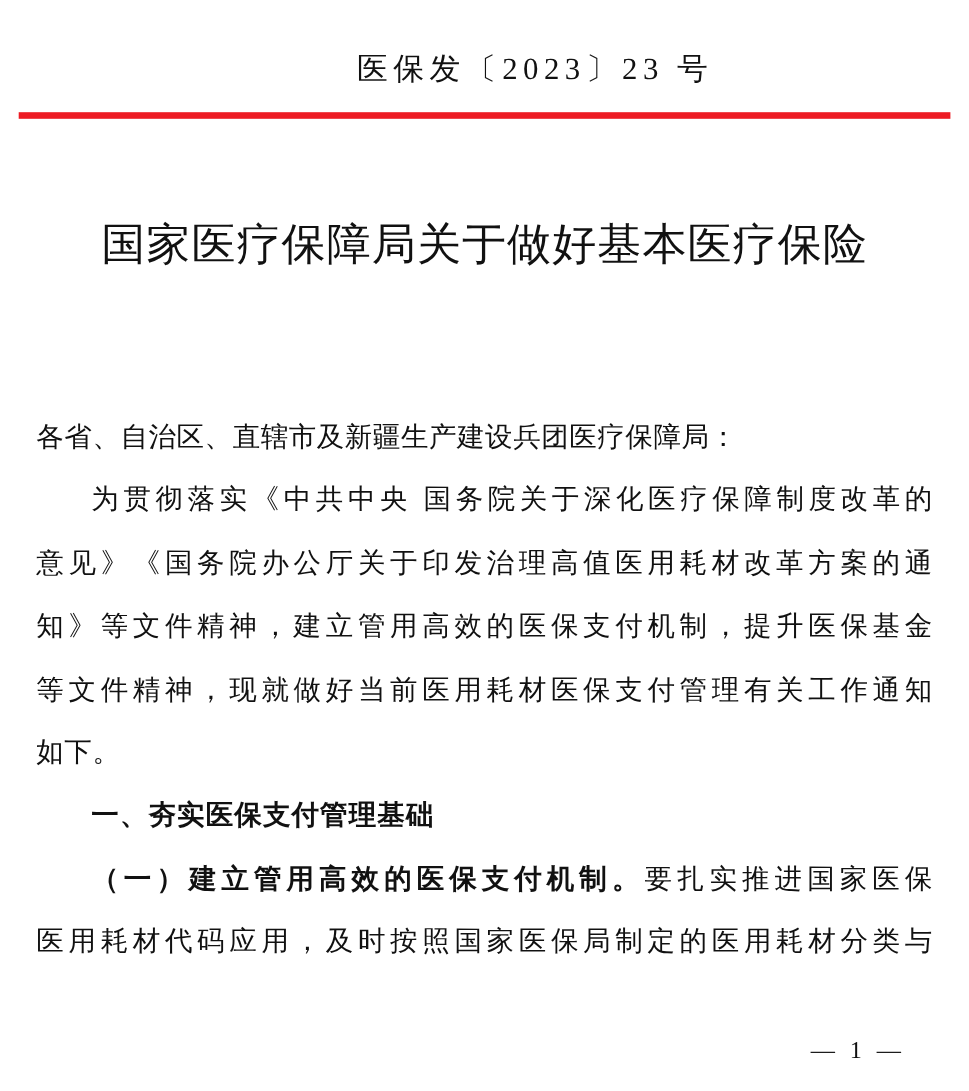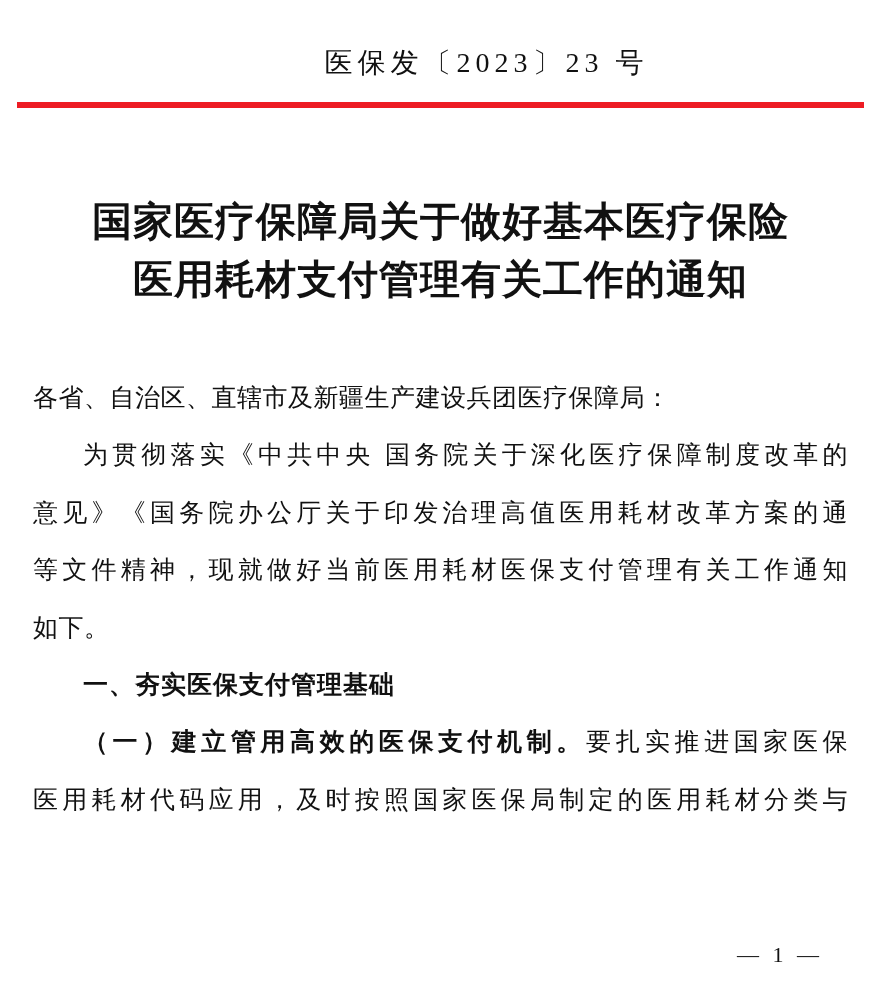--- a/index.html
+++ b/index.html
@@ -81,33 +81,33 @@
 </style>
 </head>
 <body>
 
 <div class="page">
 
   <div class="doc-number">医保发〔2023〕23 号</div>
 
   <div class="red-rule"></div>
 
-  <h1 class="title-block" style="margin:0; font-weight:700;">
+  <h1 class="title-block" style="margin:0; font-weight:400;">
     <span class="title-line">国家医疗保障局关于做好基本医疗保险</span>
-    <span class="title-line">医用耗材支付管理有关工作的通知</span>
   </h1>
 
   <div class="body-block">
 
     <div class="line">各省、自治区、直辖市及新疆生产建设兵团医疗保障局：</div>
 
     <div class="line indent just">为贯彻落实《中共中央 国务院关于深化医疗保障制度改革的</div>
 
     <div class="line just">意见》《国务院办公厅关于印发治理高值医用耗材改革方案的通</div>
 
+    <div class="line just">知》等文件精神，建立管用高效的医保支付机制，提升医保基金</div>
 
     <div class="line just">等文件精神，现就做好当前医用耗材医保支付管理有关工作通知</div>
 
     <div class="line">如下。</div>
 
     <div class="line indent heading">一、夯实医保支付管理基础</div>
 
     <div class="line indent just"><span class="bold-lead">（一）建立管用高效的医保支付机制。</span><span>要扎实推进国家医保</span></div>
 
     <div class="line just">医用耗材代码应用，及时按照国家医保局制定的医用耗材分类与</div>

